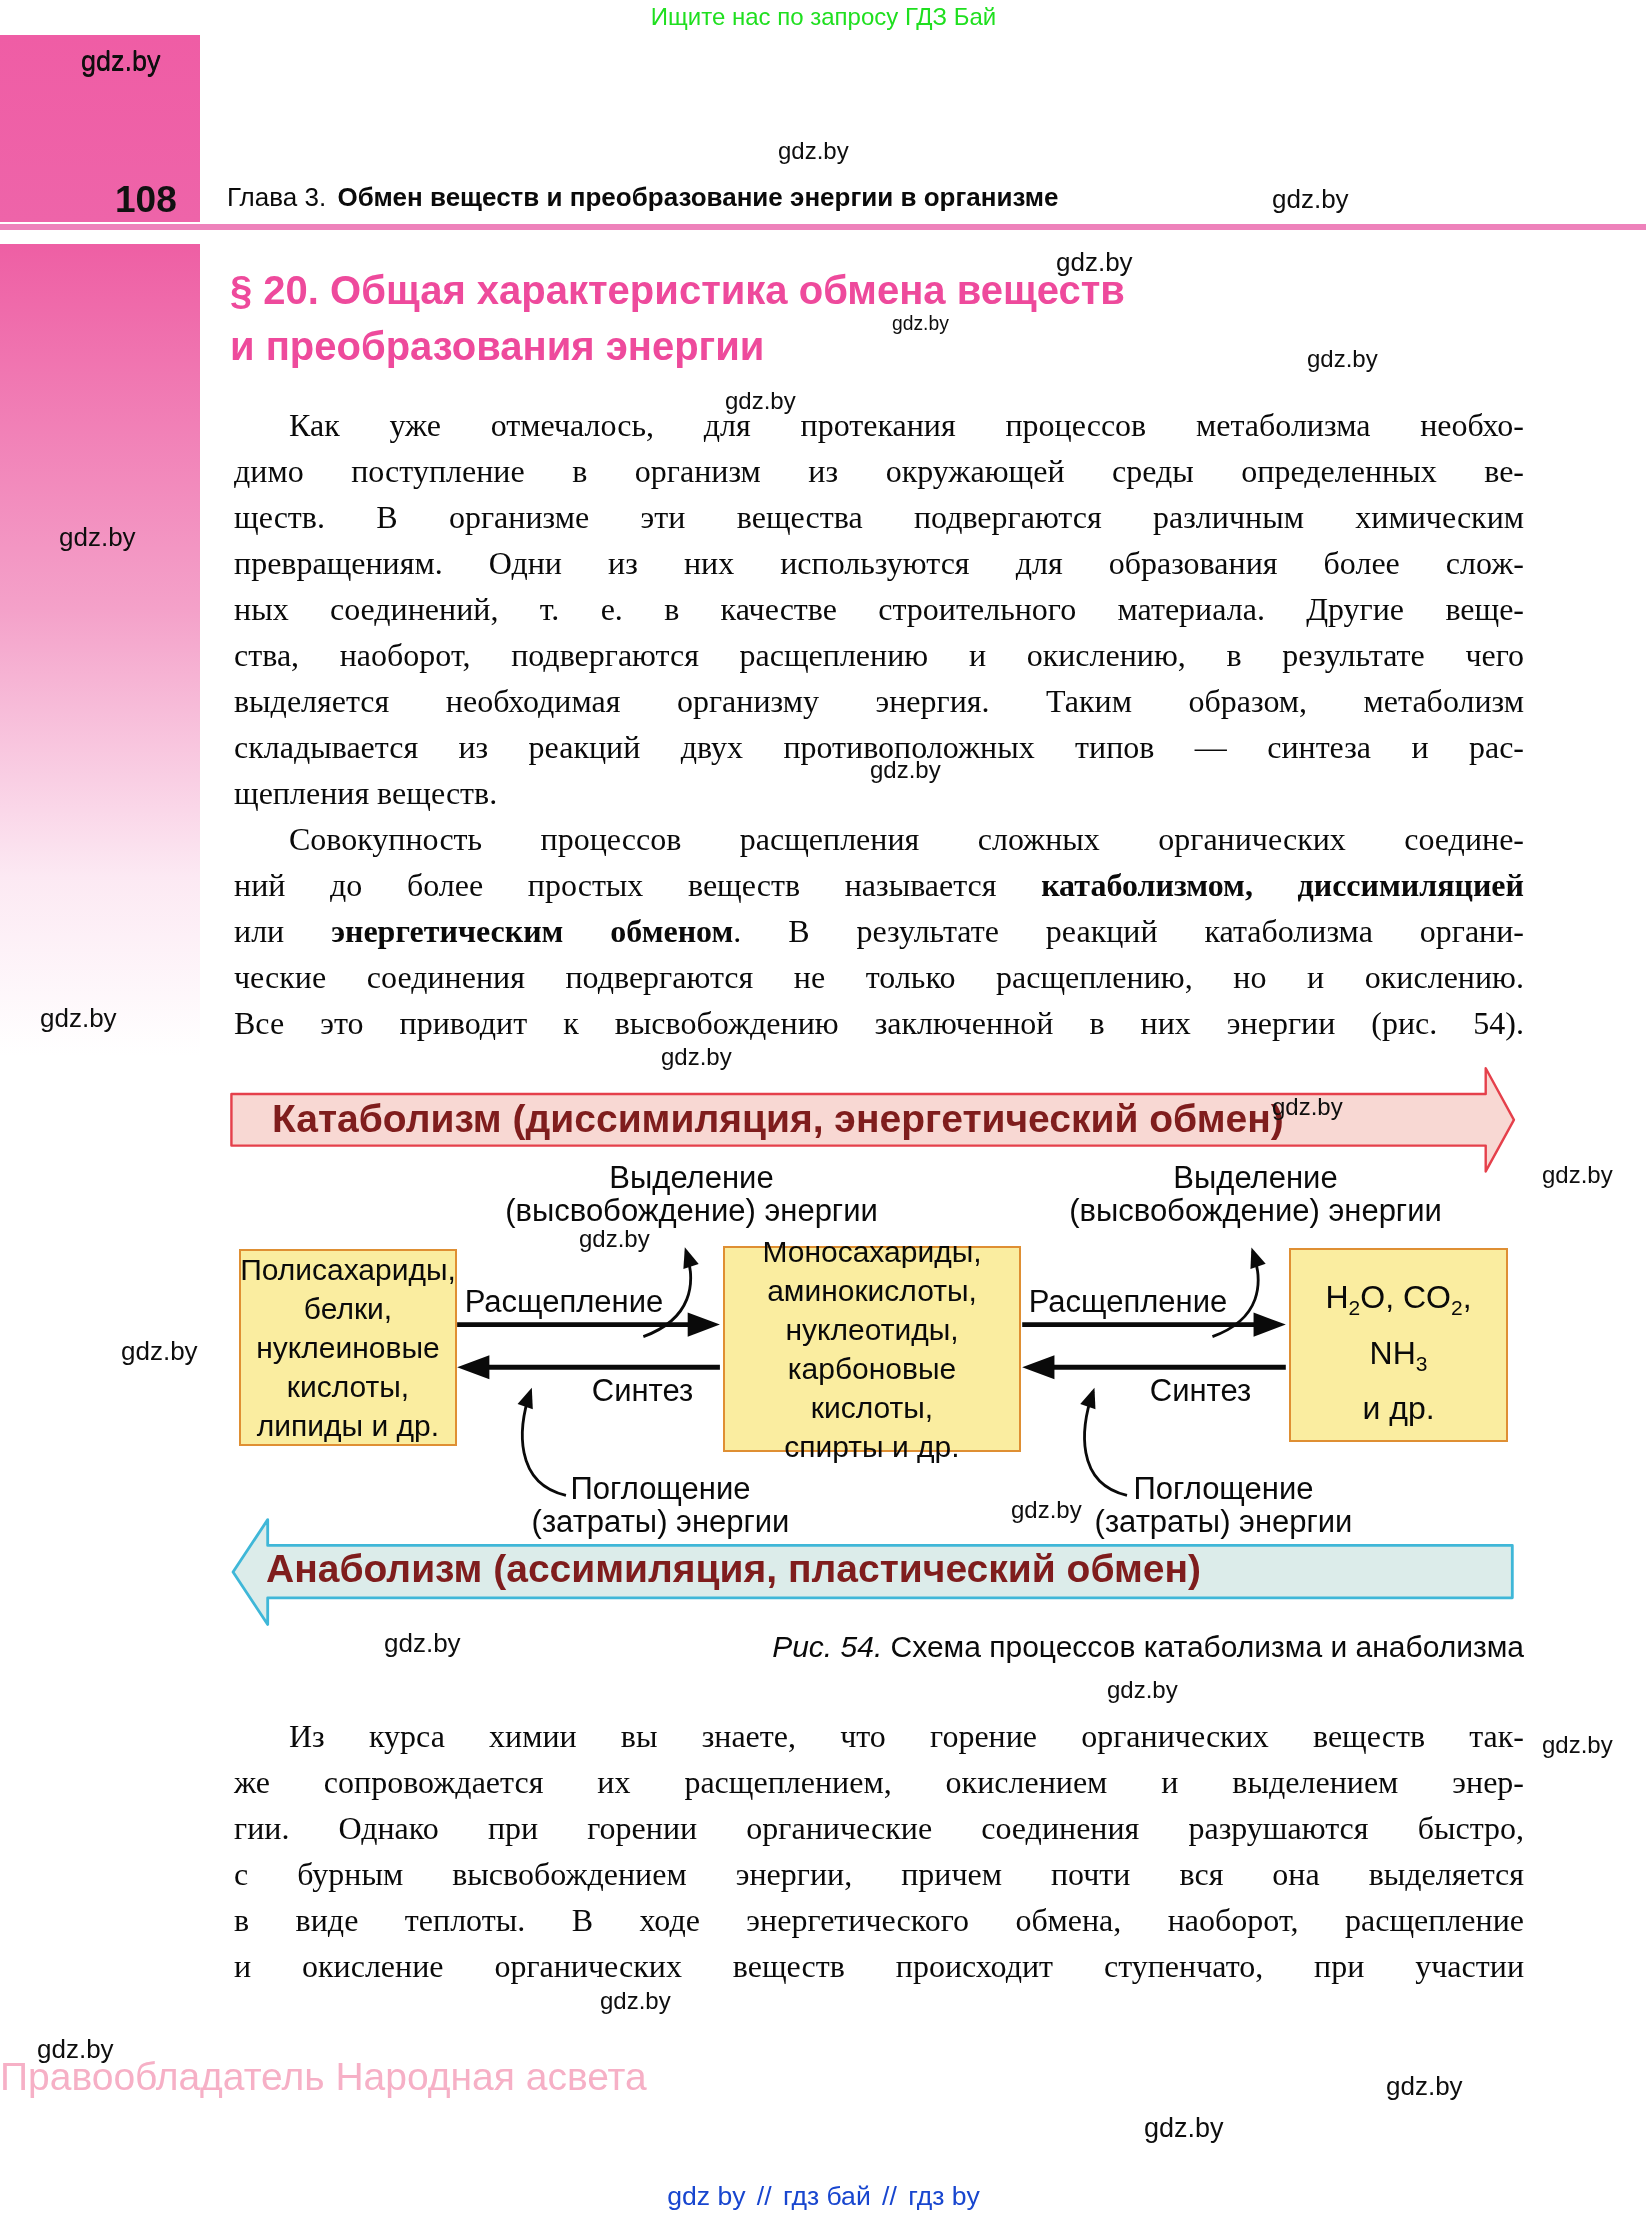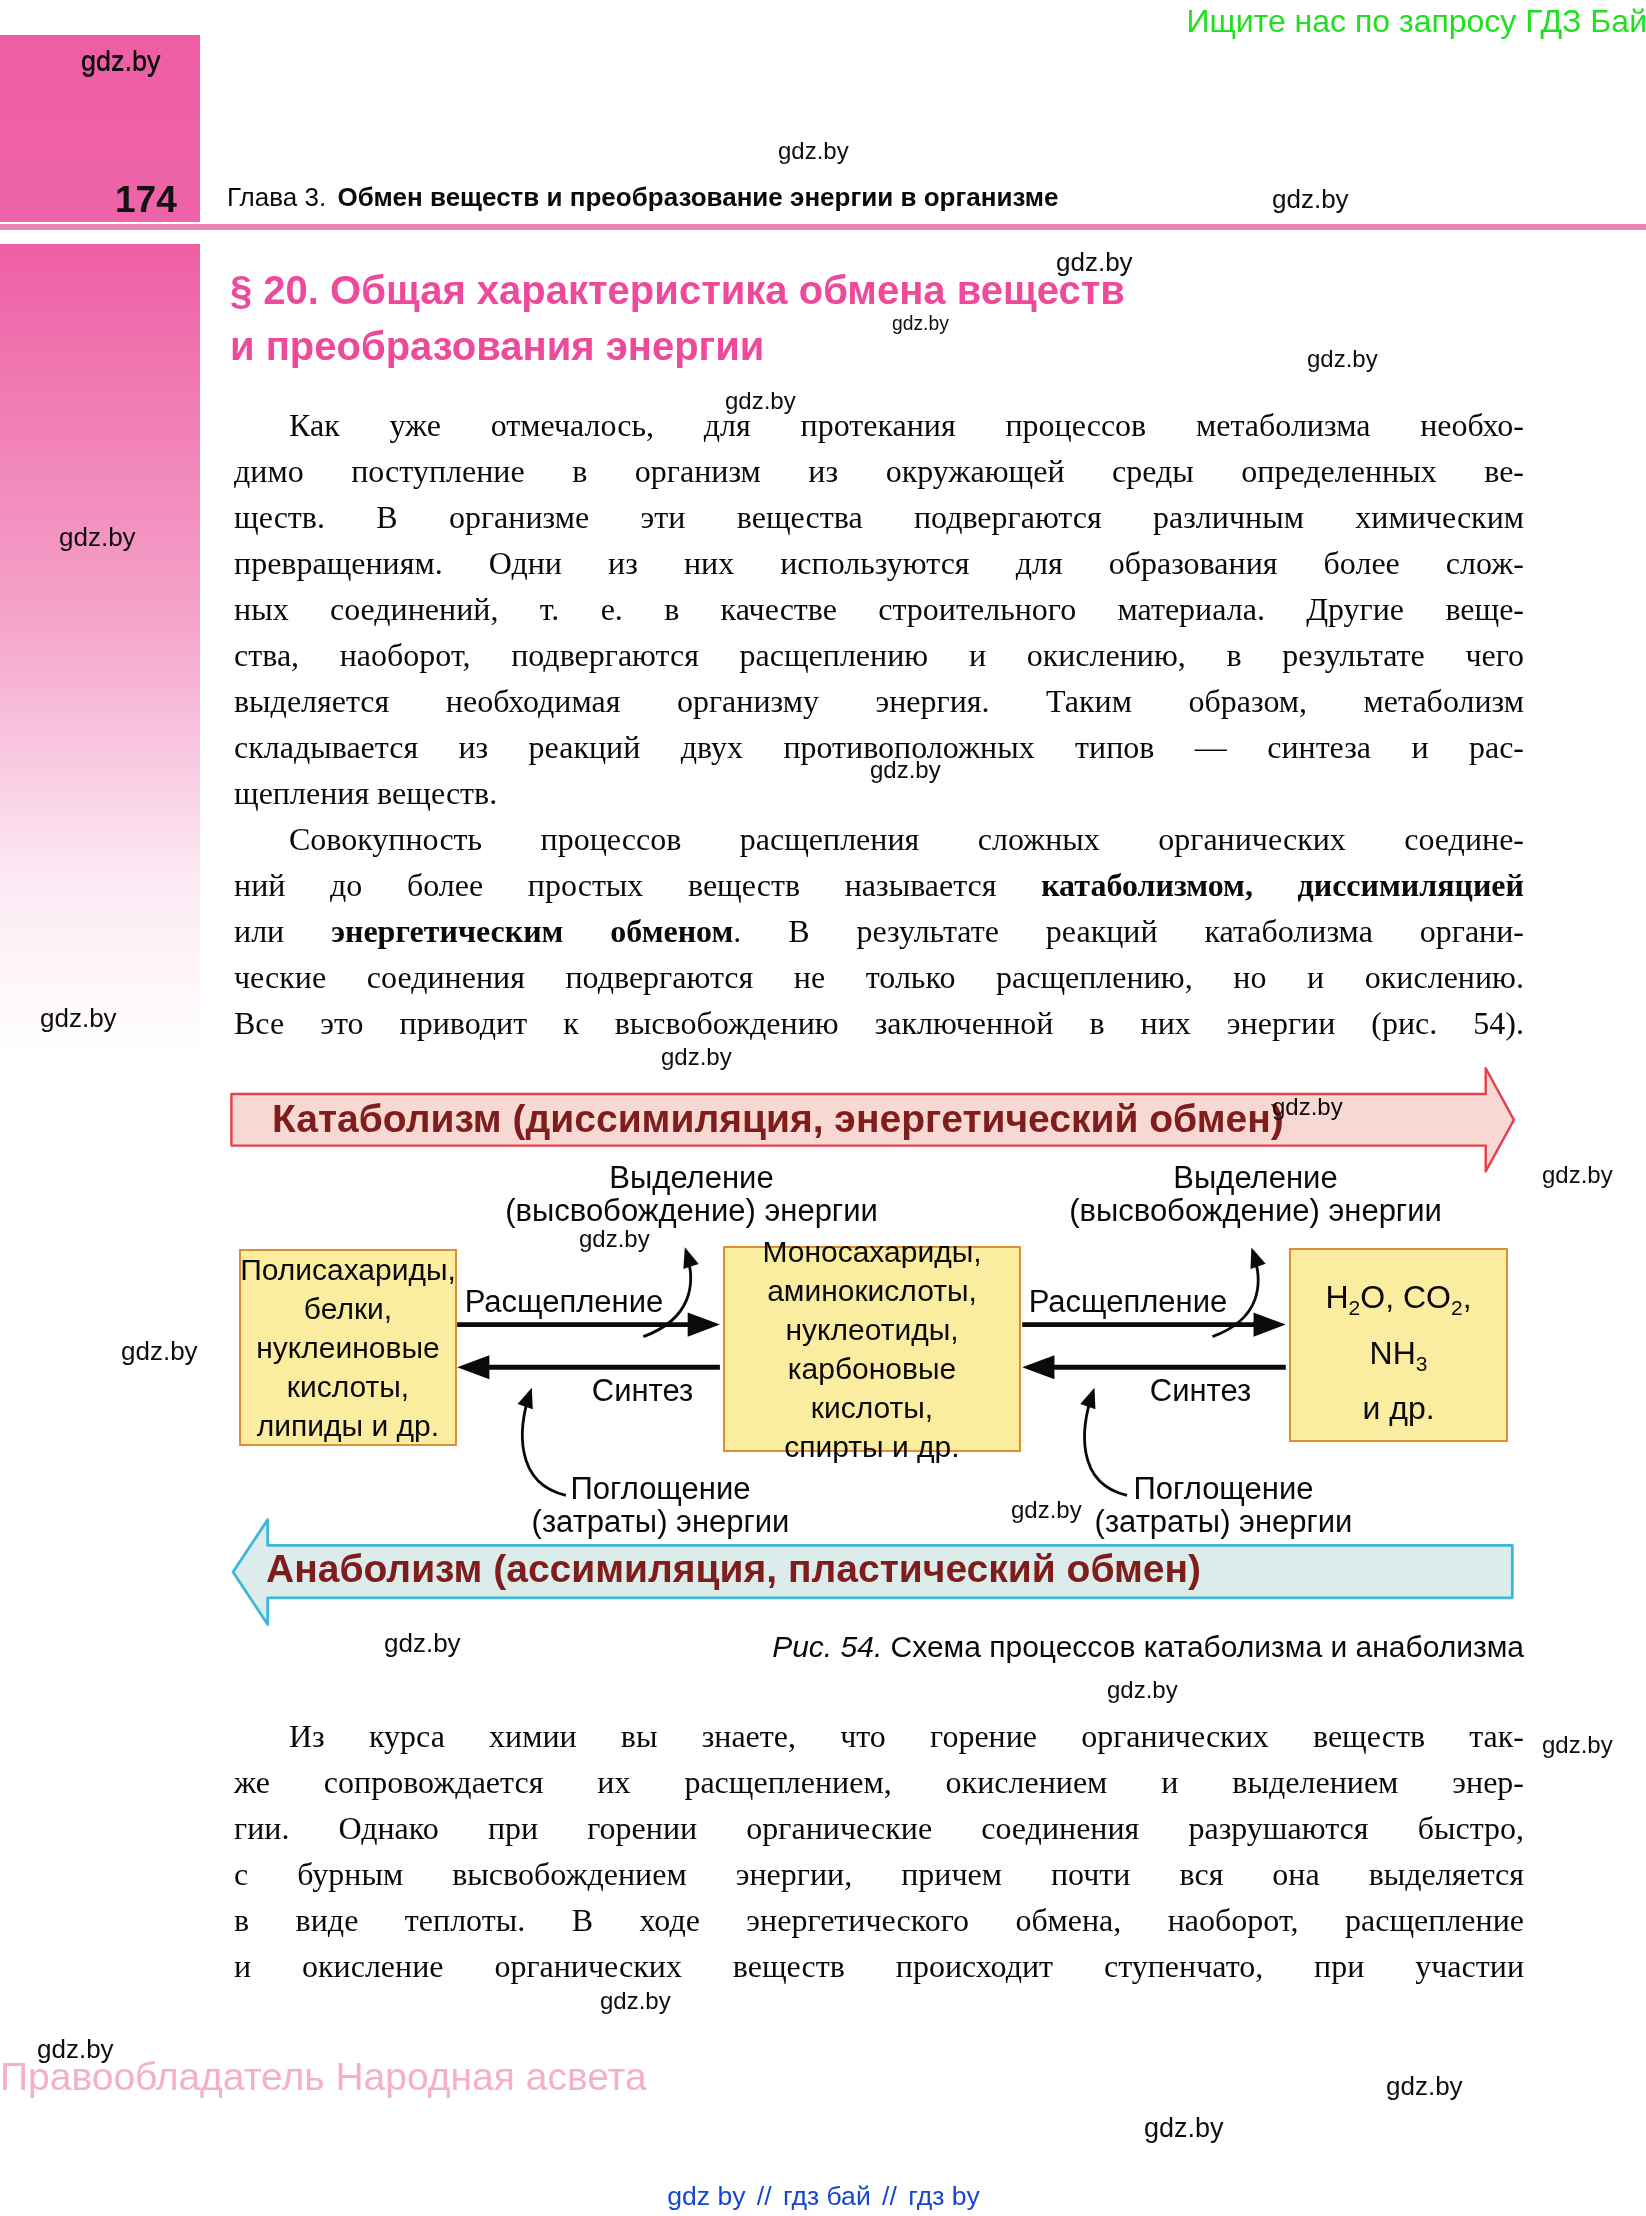--- a/index.html
+++ b/index.html
@@ -1,20 +1,20 @@
 <!DOCTYPE html>
 <html style="font-size:13px"><head>
 <meta charset="utf-8">
 <style>
   html,body{margin:0;padding:0}
   body{position:relative;width:1647px;height:2216px;background:#ffffff;overflow:hidden;
        font-family:"Liberation Sans",sans-serif;color:#0a0a0a}
 
   
-  .promo{position:absolute;top:3.2px;left:0;width:100%;text-align:right;font-size:32px;color:#1fdf1f}
+  .promo{position:absolute;top:3.2px;left:0;width:100%;text-align:center;font-size:24px;color:#1fdf1f}
   .pink-block{position:absolute;left:0;top:35px;width:200px;height:187px;
               background:linear-gradient(180deg,#ef5da5,#ee64a9)}
   .pink-block .wm-in{position:absolute;left:81px;top:11.3px;font-size:27px;color:#111}
   .page-num{position:absolute;left:115px;top:179px;font-size:37px;font-weight:bold;color:#111}
   .chapter{position:absolute;left:227px;top:182px;font-size:26px;white-space:nowrap}
   .chapter .pref{font-weight:normal}
   .chapter .ttl{font-weight:bold;margin-left:11.3px}
   .hrule{position:absolute;left:0;top:224px;width:1647px;height:5.6px;background:#ee82bb}
   .sidebar{position:absolute;left:0;top:244px;width:200px;height:812px;
            background:linear-gradient(180deg,#ee5fa4 0%,#f4a1c9 45%,#fce9f3 78%,#ffffff 100%)}
@@ -67,21 +67,21 @@
   .wm{position:absolute;color:#0e0e0e;white-space:nowrap}
 </style>
 </head>
 <body>
 
 <div class="promo">Ищите нас по запросу ГДЗ Бай</div>
 
 <div class="pink-block">
   <span class="wm-in">gdz.by</span>
 </div>
-<div class="page-num">174</div>
+<div class="page-num">108</div>
 <div class="chapter">
   <span class="pref">Глава 3.</span><span class="ttl">Обмен веществ и преобразование энергии в организме</span>
 </div>
 <div class="hrule"></div>
 <div class="sidebar"></div>
 
 <div class="stitle" id="stitle1">§ 20. Общая характеристика обмена веществ</div>
 <div class="stitle" id="stitle2">и преобразования энергии</div>
 
 <div class="para" id="p1">

